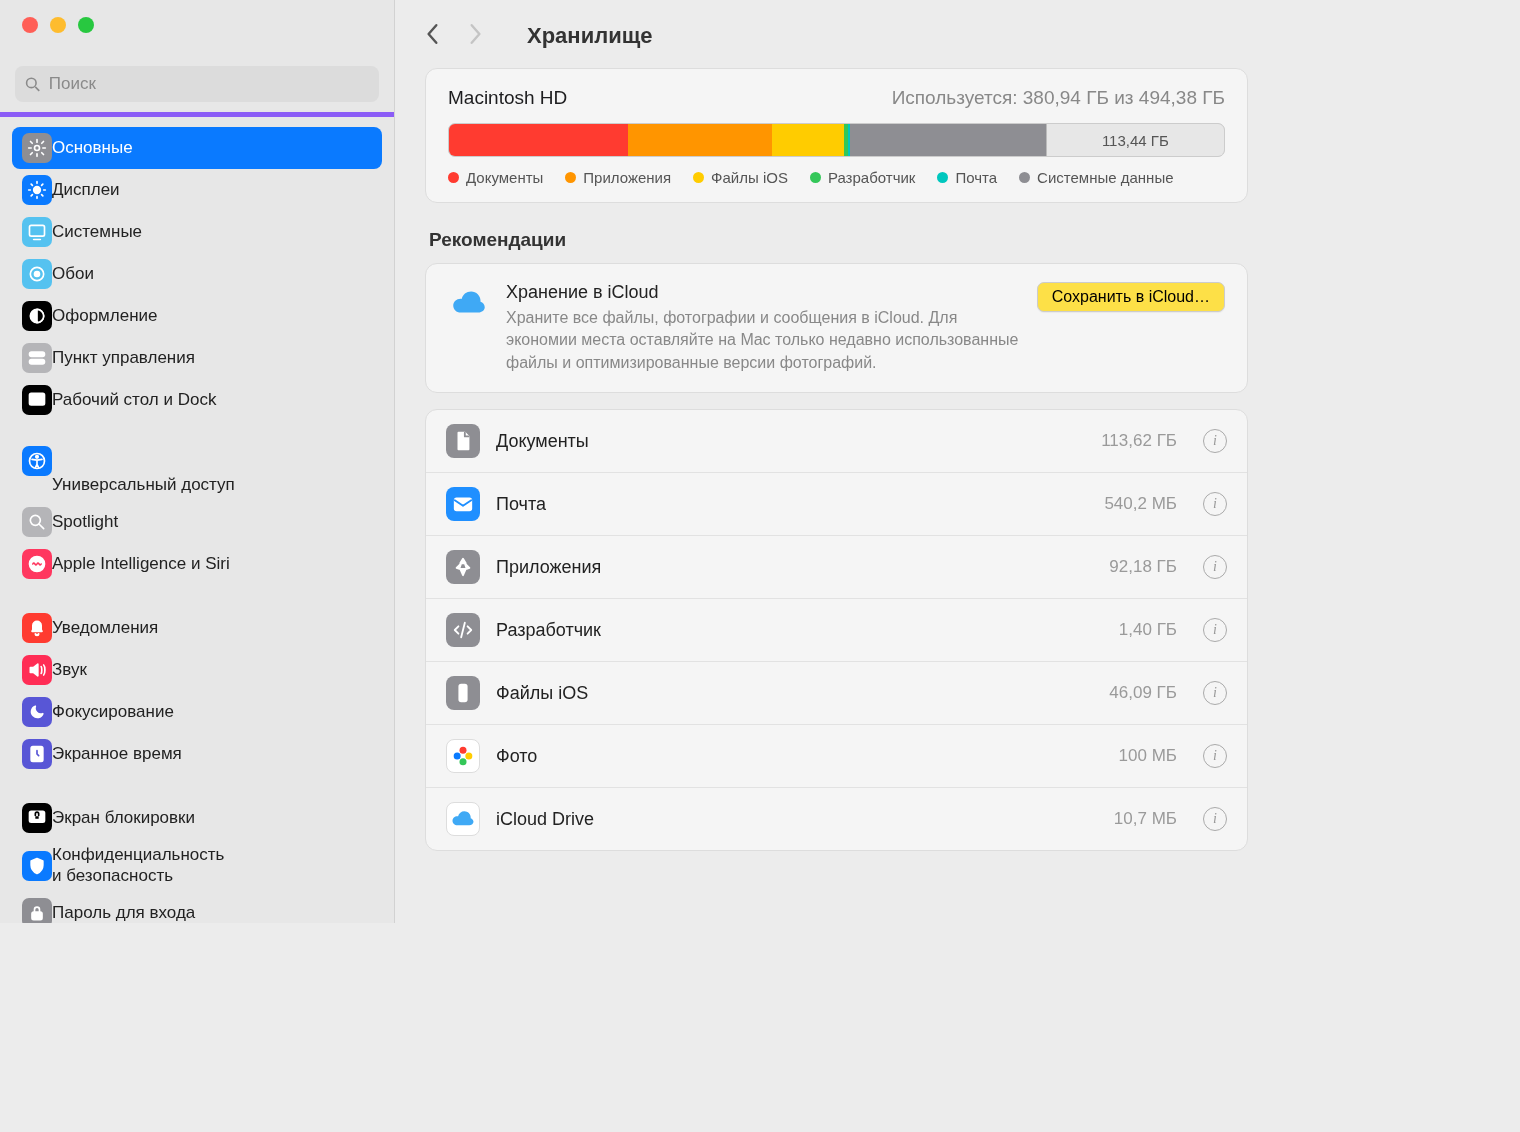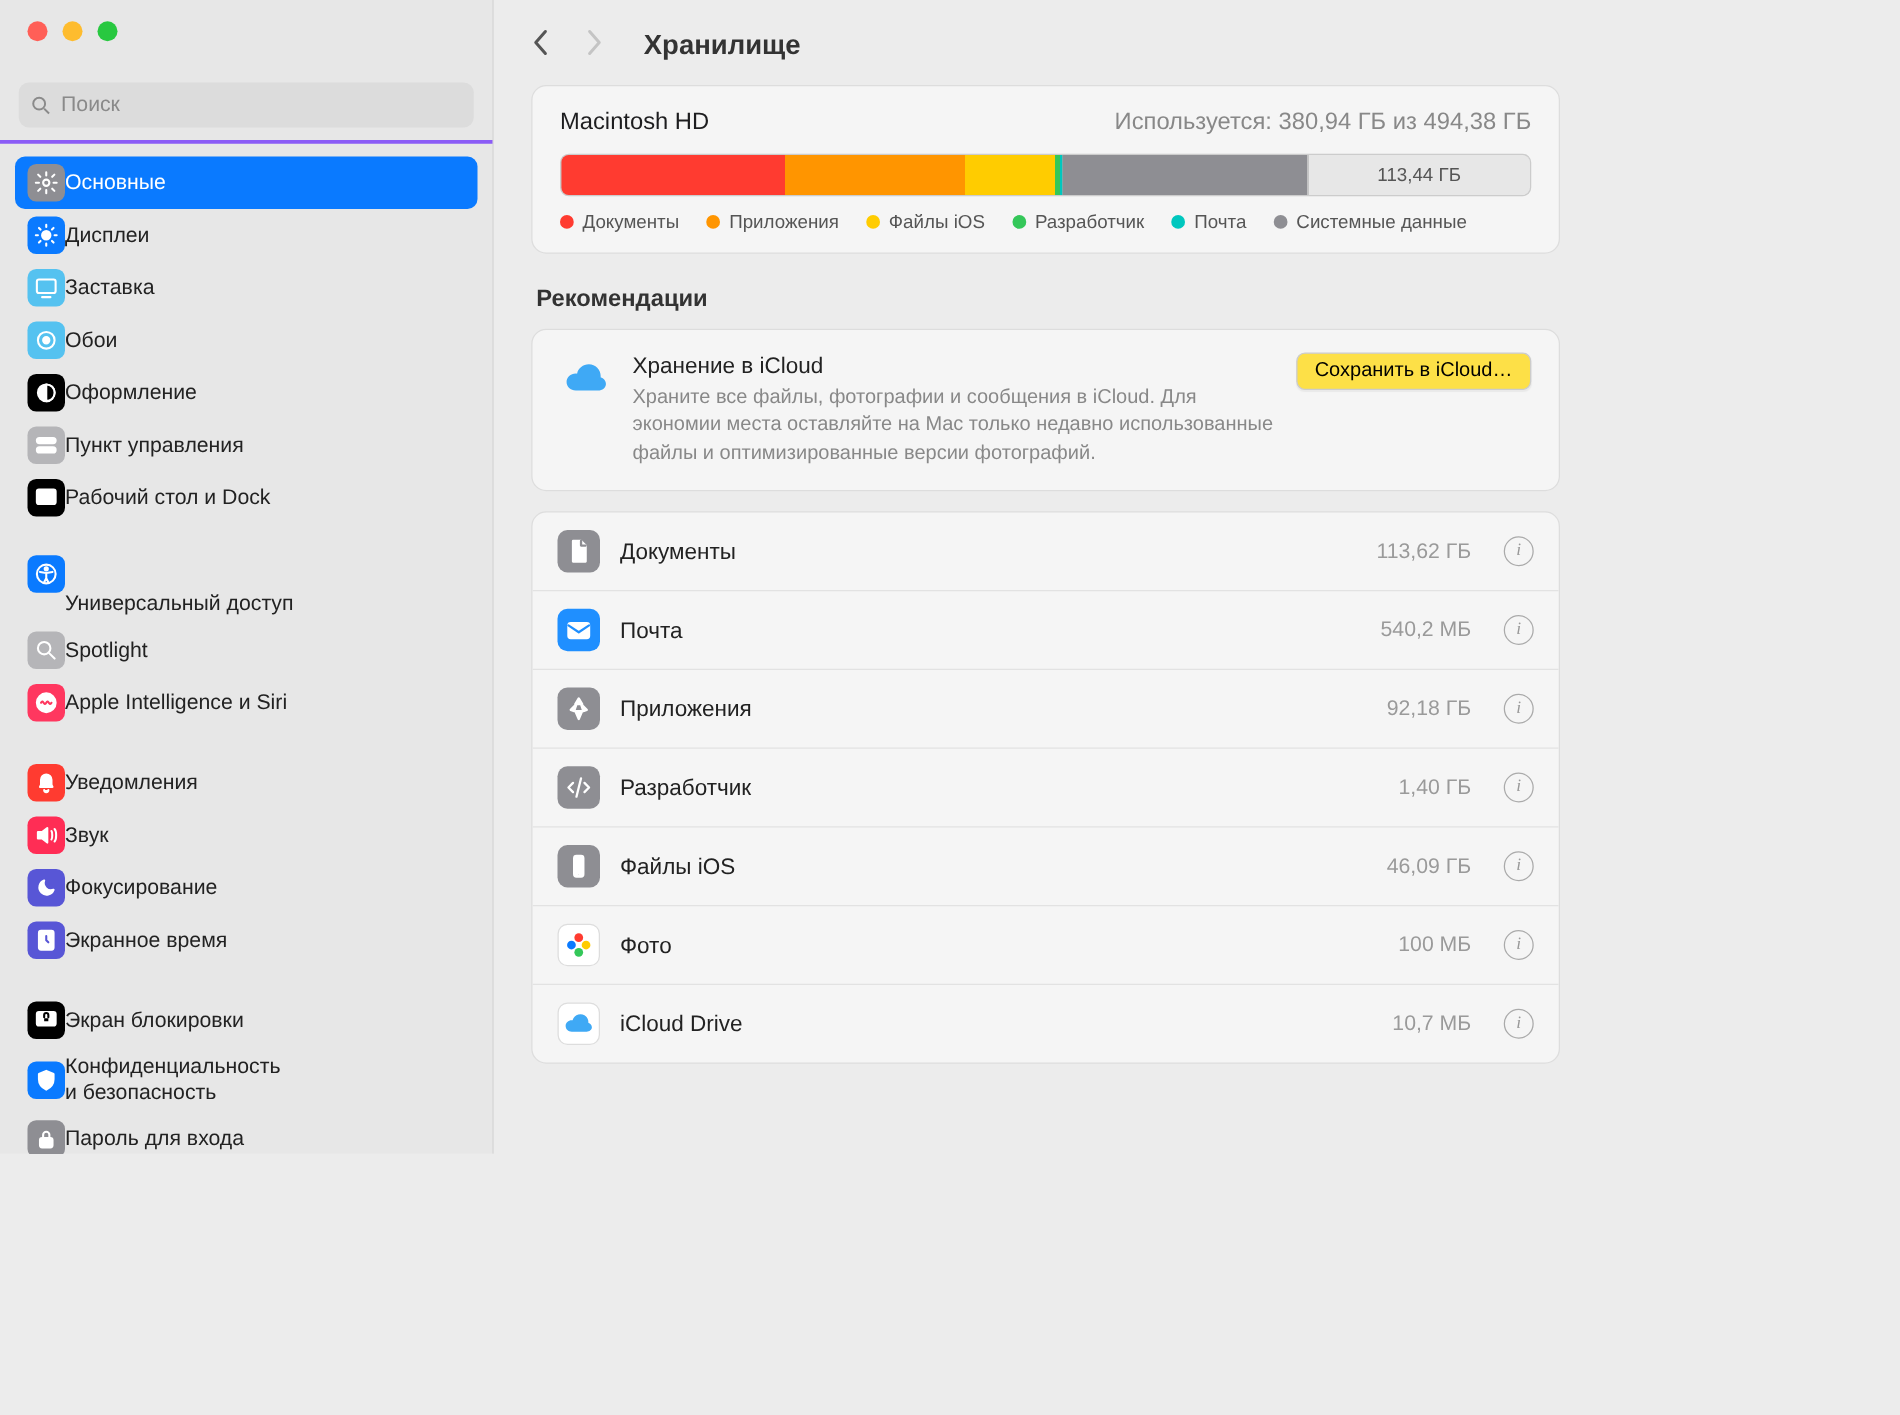--- a/index.html
+++ b/index.html
@@ -24,21 +24,21 @@
 .traffic {
   display: flex;
   gap: 12px;
   padding: 17px 0 0 22px;
   height: 56px;
 }
 .tl { width: 16px; height: 16px; border-radius: 50%; }
 .tl.red { background: #ff5f57; }
 .tl.yellow { background: #febc2e; }
 .tl.green { background: #28c840; }
-.search-wrap { padding: 10px 15px 10px 15px; border-bottom: 3px solid #8b5cf6; }
+.search-wrap { padding: 10px 15px 10px 15px; border-bottom: 5px solid #8b5cf6; }
 .search {
   display: flex; align-items: center;
   background: #dcdcdc; border-radius: 8px;
   padding: 8px 10px; color: #888; gap: 8px;
 }
 .search input {
   border: none; background: transparent; font-size: 17px;
   color: #444; outline: none; width: 100%;
 }
 .search input::placeholder { color: #8a8a8a; }
@@ -58,21 +58,21 @@
 .main { flex: 1; display: flex; flex-direction: column; background: #ececec; }
 .titlebar {
   display: flex; align-items: center; gap: 20px;
   padding: 22px 30px 18px 30px;
 }
 .navbtn {
   color: #b9b9b9; font-size: 28px; font-weight: 300; line-height: 1;
   width: 22px;
 }
 .navbtn.active { color: #555; }
-.page-title { font-size: 22px; font-weight: 700; color: #333; margin-left: 6px; }
+.page-title { font-size: 22px; font-weight: 700; color: #333; margin-left: 18px; }
 .content { padding: 0 30px 20px 30px; overflow-y: auto; flex: 1; }
 .panel {
   background: #f5f5f5; border: 1px solid #ddd; border-radius: 12px;
   padding: 18px 22px 16px 22px;
 }
 .disk-head { display: flex; justify-content: space-between; font-size: 19px; margin-bottom: 14px; }
 .disk-head .used { color: #888; }
 .bar {
   height: 34px; border-radius: 7px; display: flex; overflow: hidden;
   background: #c9c9c9; border: 1px solid #ccc;
@@ -157,21 +157,21 @@
         </div>
         <span style="white-space: pre-line; line-height: 1.2;">Дисплеи</span>
       </div>
       <div class="nav-item">
         <div class="nav-icon" style="background: rgb(85, 194, 240);">
           <svg width="20" height="20" viewBox="0 0 24 24" fill="none" stroke="white" stroke-width="2" stroke-linecap="round" stroke-linejoin="round">
             <rect x="3" y="4" width="18" height="13" rx="2"></rect>
             <line x1="8" y1="21" x2="16" y2="21"></line>
           </svg>
         </div>
-        <span style="white-space: pre-line; line-height: 1.2;">Заставка</span>
+        <span style="white-space: pre-line; line-height: 1.2;">Системные</span>
       </div>
       <div class="nav-item">
         <div class="nav-icon" style="background: rgb(85, 194, 240);">
           <svg width="20" height="20" viewBox="0 0 24 24" fill="none" stroke="white" stroke-width="2" stroke-linecap="round" stroke-linejoin="round">
             <circle cx="12" cy="12" r="8"></circle>
             <circle cx="12" cy="12" r="3" fill="white"></circle>
           </svg>
         </div>
         <span style="white-space: pre-line; line-height: 1.2;">Обои</span>
       </div>

